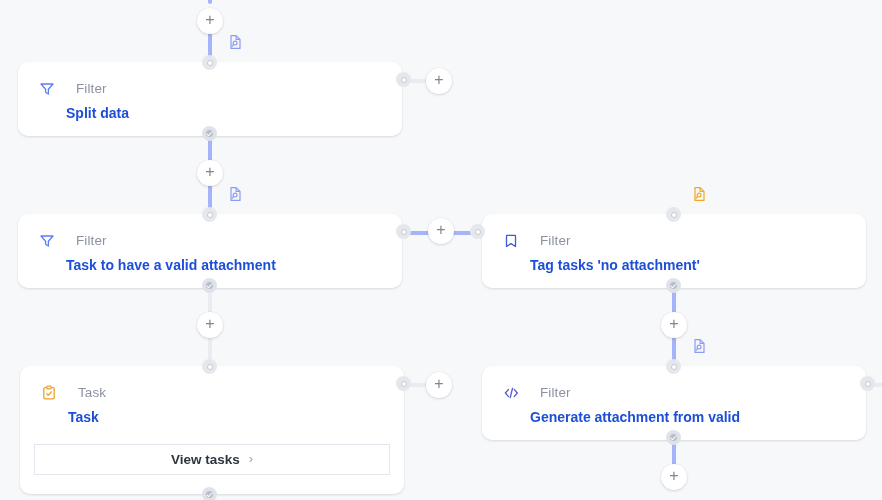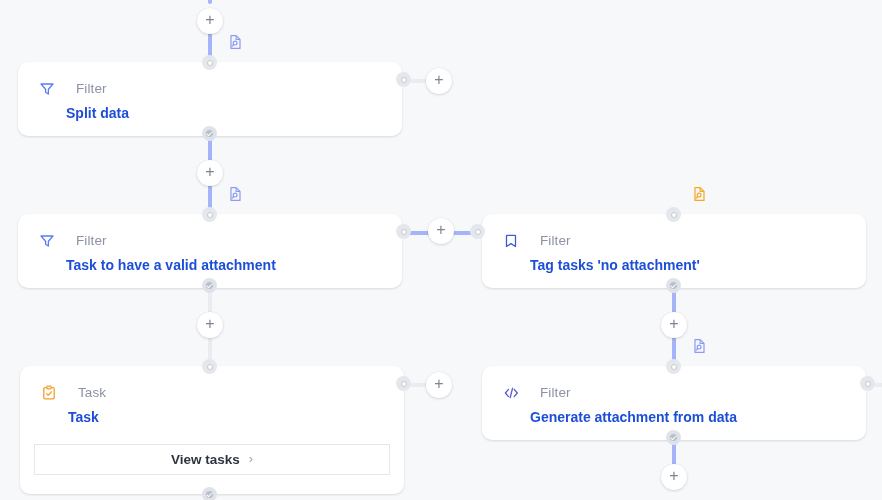--- a/index.html
+++ b/index.html
@@ -258,21 +258,21 @@
     <div class="node-head">
       <span class="node-icon">
         <svg width="17" height="16" viewBox="0 0 17 16" fill="none">
           <path d="M5.5 4.4L2.4 8l3.1 3.6" stroke="#5b5bd6" stroke-width="1.35" stroke-linecap="round" stroke-linejoin="round" fill="none"></path>
           <path d="M11.2 4.4L14.3 8l-3.1 3.6" stroke="#5b5bd6" stroke-width="1.35" stroke-linecap="round" stroke-linejoin="round" fill="none"></path>
           <path d="M9.5 3.3L7.2 12.7" stroke="#5b5bd6" stroke-width="1.35" stroke-linecap="round" fill="none"></path>
         </svg>
       </span>
       <span class="node-type">Filter</span>
     </div>
-    <div class="node-title">Generate attachment from data</div>
+    <div class="node-title">Generate attachment from valid</div>
   </div>
   <div class="port" style="left:666px; top:359px;"></div>
   <div class="port check" style="left:666px; top:430px;">
       <i class="tick"></i>
     </div>
   <div class="port" style="left:860px; top:376px;"></div>
 
   <div class="plus" style="left:197px; top:8px;">
       <span>+</span>
     </div>

